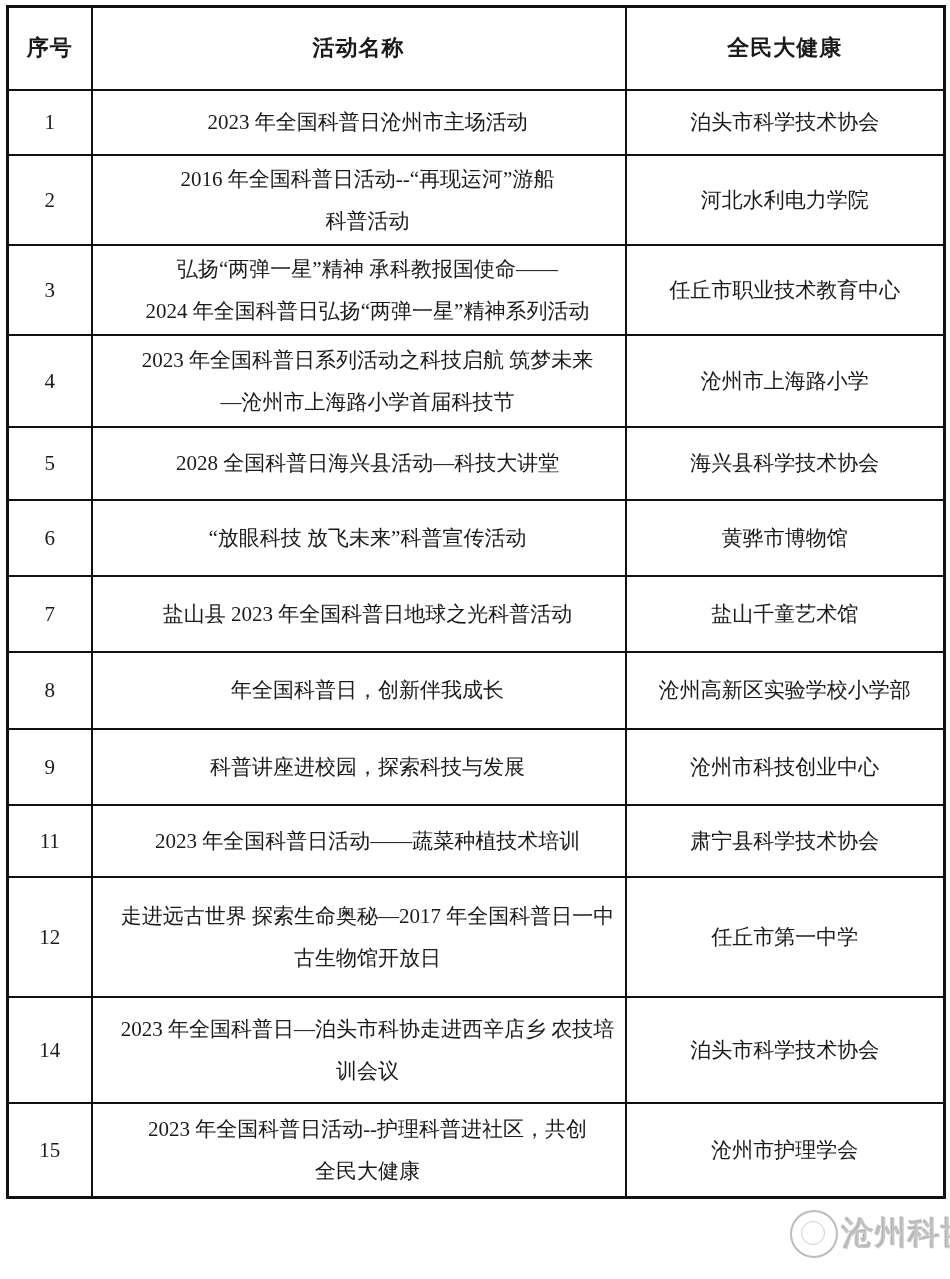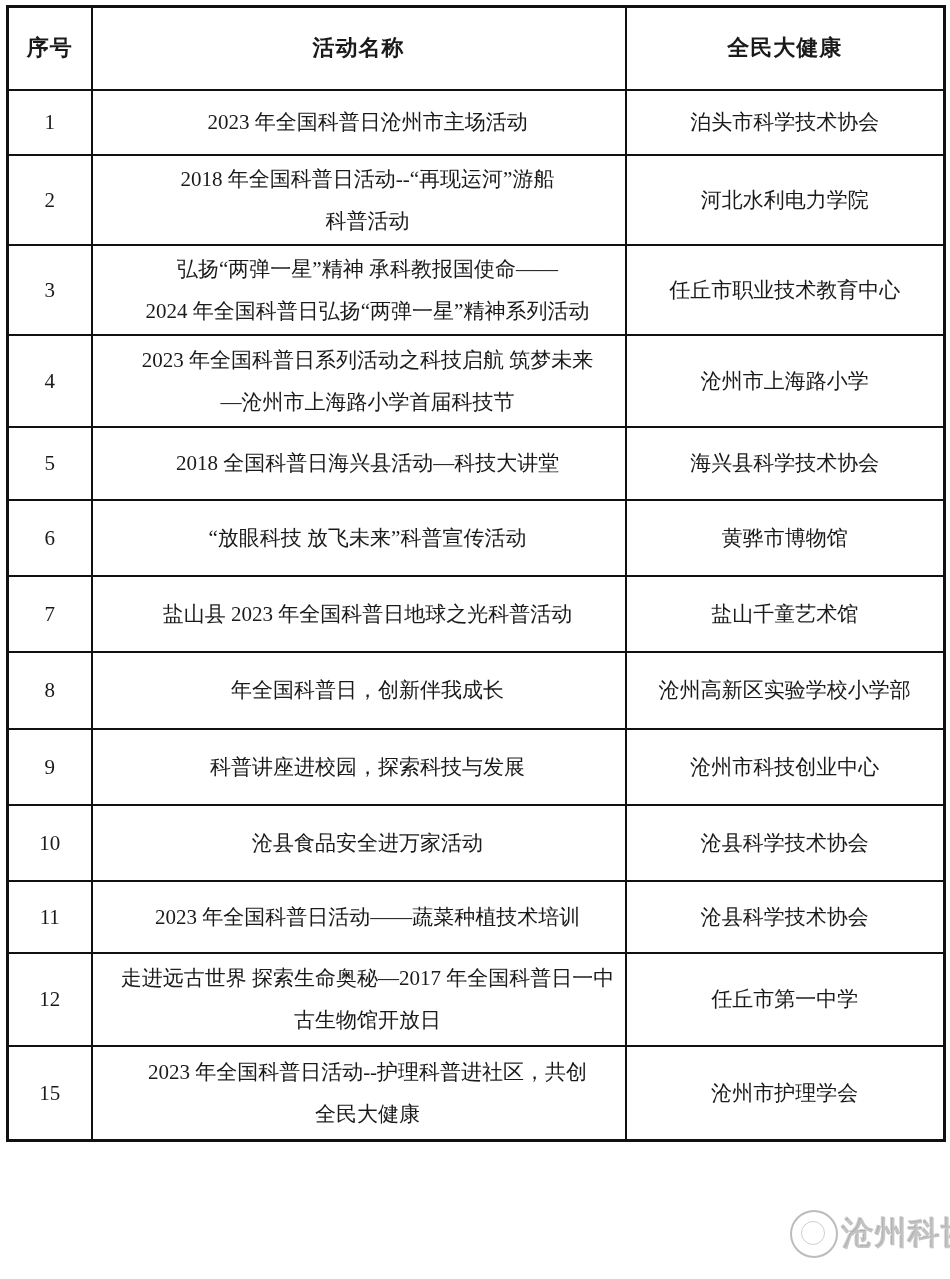--- a/index.html
+++ b/index.html
@@ -67,39 +67,39 @@
       </tr>
     </thead>
     <tbody>
         <tr style="height: 65px;">
           <td class="no-cell">1</td>
           <td class="name-cell">2023 年全国科普日沧州市主场活动</td>
           <td class="org-cell">泊头市科学技术协会</td>
         </tr>
         <tr style="height: 75px;">
           <td class="no-cell">2</td>
-          <td class="name-cell">2018 年全国科普日活动--“再现运河”游船
+          <td class="name-cell">2016 年全国科普日活动--“再现运河”游船
 科普活动</td>
           <td class="org-cell">河北水利电力学院</td>
         </tr>
         <tr style="height: 72px;">
           <td class="no-cell">3</td>
           <td class="name-cell">弘扬“两弹一星”精神 承科教报国使命——
 2024 年全国科普日弘扬“两弹一星”精神系列活动</td>
           <td class="org-cell">任丘市职业技术教育中心</td>
         </tr>
         <tr style="height: 92px;">
           <td class="no-cell">4</td>
           <td class="name-cell">2023 年全国科普日系列活动之科技启航 筑梦未来
 —沧州市上海路小学首届科技节</td>
           <td class="org-cell">沧州市上海路小学</td>
         </tr>
         <tr style="height: 73px;">
           <td class="no-cell">5</td>
-          <td class="name-cell">2018 全国科普日海兴县活动—科技大讲堂</td>
+          <td class="name-cell">2028 全国科普日海兴县活动—科技大讲堂</td>
           <td class="org-cell">海兴县科学技术协会</td>
         </tr>
         <tr style="height: 76px;">
           <td class="no-cell">6</td>
           <td class="name-cell">“放眼科技 放飞未来”科普宣传活动</td>
           <td class="org-cell">黄骅市博物馆</td>
         </tr>
         <tr style="height: 76px;">
           <td class="no-cell">7</td>
           <td class="name-cell">盐山县 2023 年全国科普日地球之光科普活动</td>
@@ -108,35 +108,36 @@
         <tr style="height: 77px;">
           <td class="no-cell">8</td>
           <td class="name-cell">年全国科普日，创新伴我成长</td>
           <td class="org-cell">沧州高新区实验学校小学部</td>
         </tr>
         <tr style="height: 76px;">
           <td class="no-cell">9</td>
           <td class="name-cell">科普讲座进校园，探索科技与发展</td>
           <td class="org-cell">沧州市科技创业中心</td>
         </tr>
-        <tr style="height: 76px;">
-          <td class="no-cell">10</td>
-          <td class="name-cell">沧县食品安全进万家活动</td>
-          <td class="org-cell">沧县科学技术协会</td>
-        </tr>
         <tr style="height: 72px;">
           <td class="no-cell">11</td>
           <td class="name-cell">2023 年全国科普日活动——蔬菜种植技术培训</td>
-          <td class="org-cell">沧县科学技术协会</td>
+          <td class="org-cell">肃宁县科学技术协会</td>
         </tr>
-        <tr style="height: 93px;">
+        <tr style="height: 120px;">
           <td class="no-cell">12</td>
           <td class="name-cell">走进远古世界 探索生命奥秘—2017 年全国科普日一中
 古生物馆开放日</td>
           <td class="org-cell">任丘市第一中学</td>
+        </tr>
+        <tr style="height: 106px;">
+          <td class="no-cell">14</td>
+          <td class="name-cell">2023 年全国科普日—泊头市科协走进西辛店乡 农技培
+训会议</td>
+          <td class="org-cell">泊头市科学技术协会</td>
         </tr>
         <tr style="height: 95px;">
           <td class="no-cell">15</td>
           <td class="name-cell">2023 年全国科普日活动--护理科普进社区，共创
 全民大健康</td>
           <td class="org-cell">沧州市护理学会</td>
         </tr>
       </tbody>
   </table>
 

